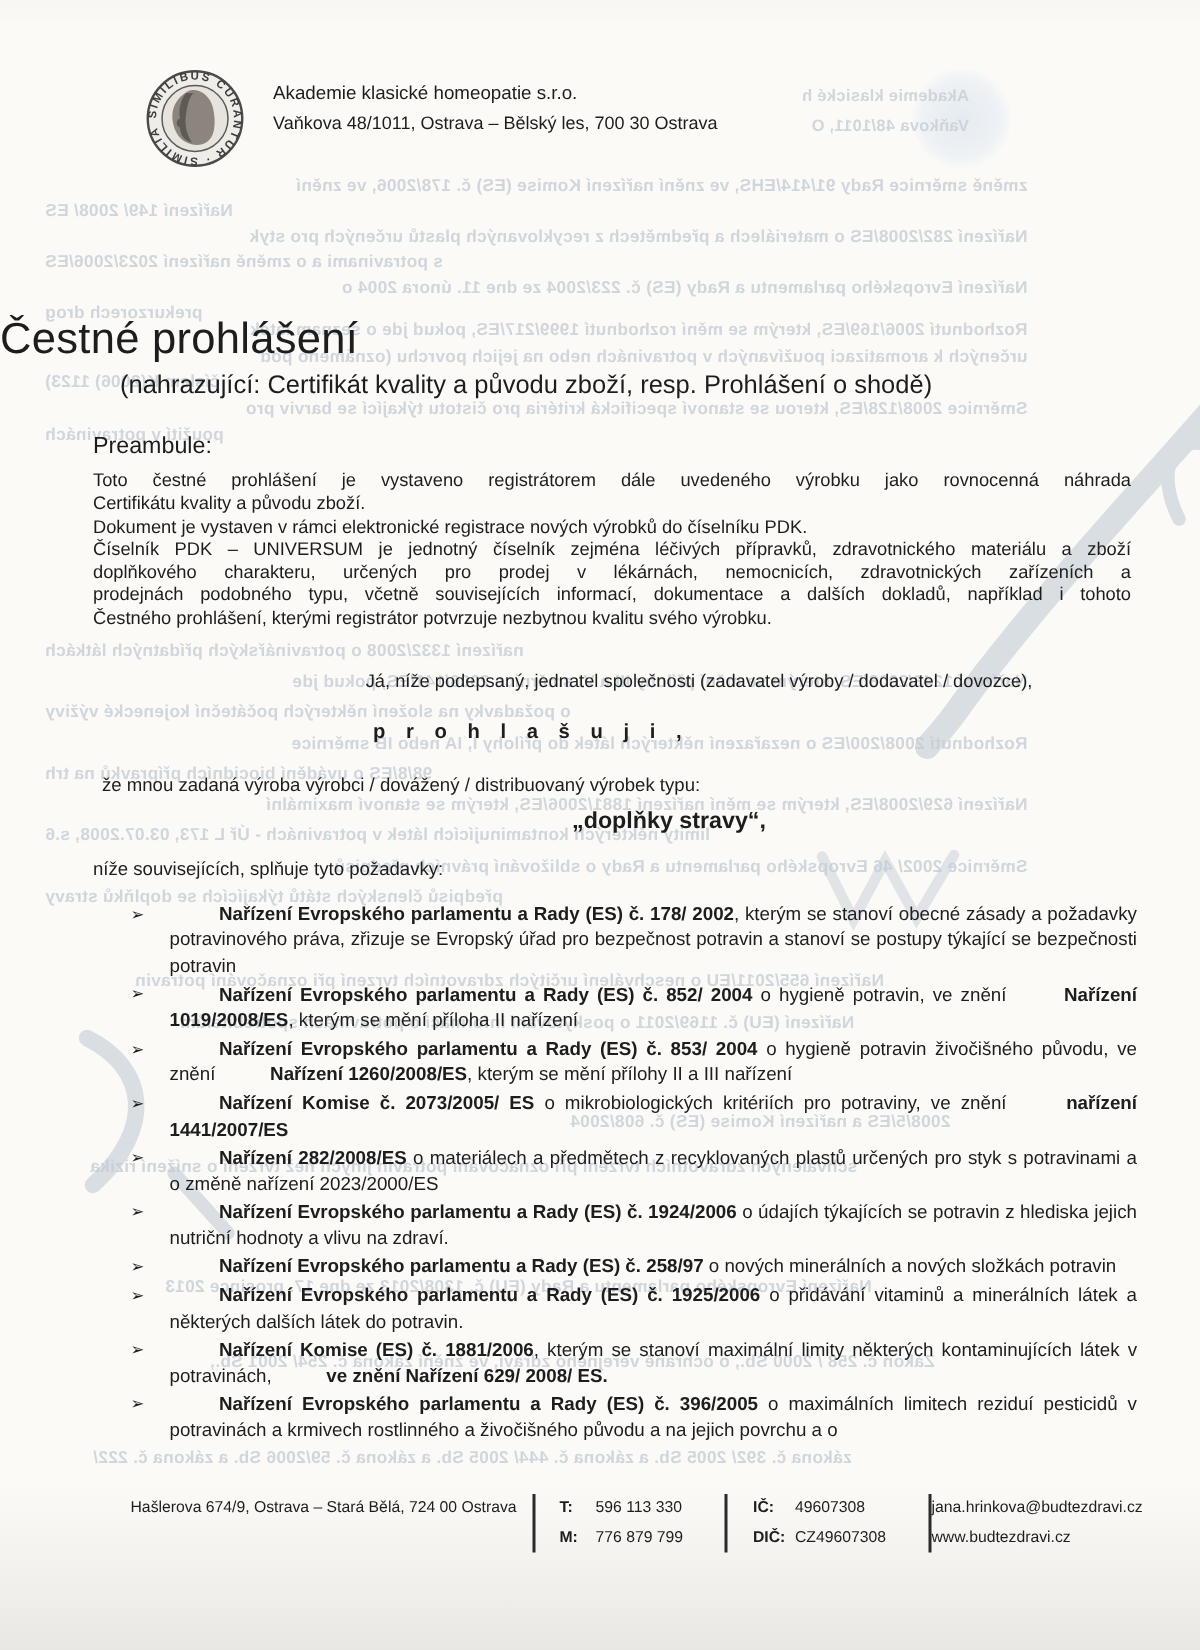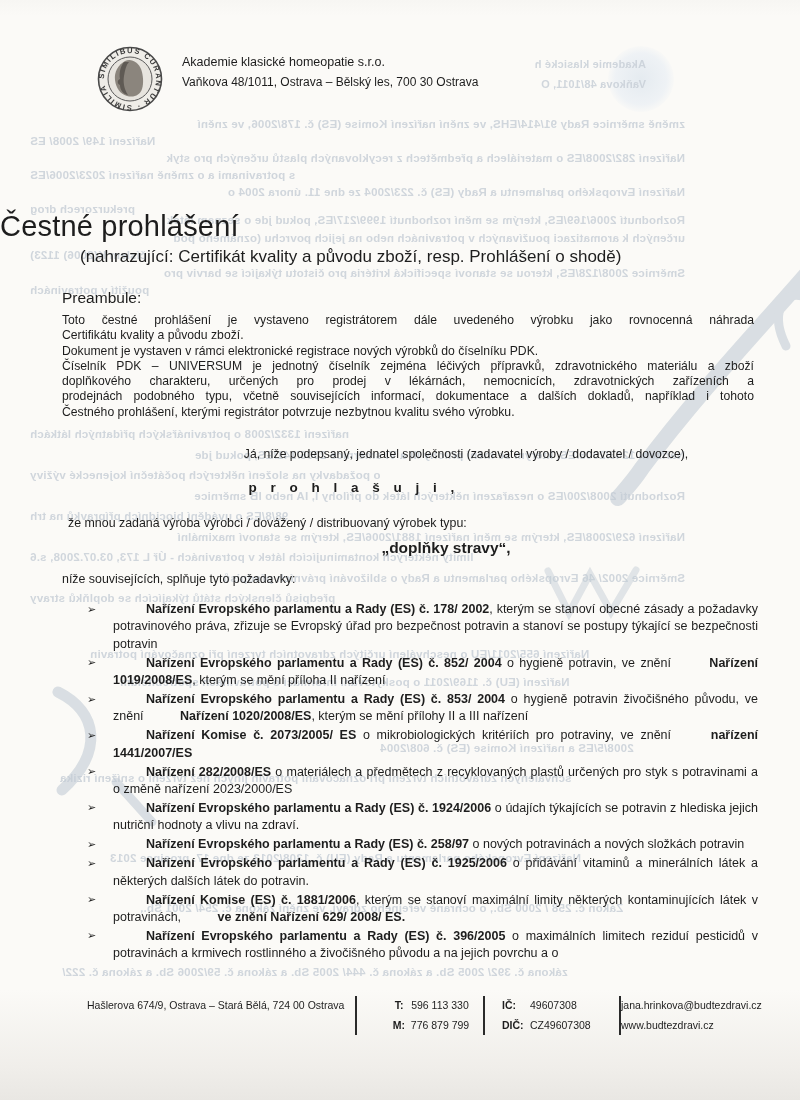--- a/index.html
+++ b/index.html
@@ -51,21 +51,21 @@
   .mk{flex:none;width:20px;font-size:11px;padding-top:1.5px;}
   .rt{flex:none;width:645px;margin-left:6px;font-size:12.5px;line-height:17.4px;
       text-align:justify;}
   .rt .b{font-weight:bold;padding-left:33px;}
   
   .footer{position:absolute;top:996px;left:87px;right:30px;display:flex;
           font-size:10.5px;line-height:19.5px;}
   .fc{flex:none;}
   .fc-addr{width:268px;}
   .fc-bar{border-left:2px solid #2a2a2a;}
-  .fc-tel{width:110px;padding-left:16px;text-align:center;}
+  .fc-tel{width:110px;padding-left:16px;}
   .fc-ids{width:117px;padding-left:17px;}
   .fc-net{}
   .fl{font-weight:bold;display:inline-block;}
   .fl-t{width:24px;} .fl-i{width:28px;}
   .fb{font-weight:bold;}
 </style>
 </head>
 <body>
 
 <div class="page">
@@ -164,37 +164,37 @@
         <div class="req">
           <span class="mk">➢</span>
           <span class="rt"><span class="b">Nařízení Evropského parlamentu a Rady (ES) č. 178/ 2002</span><span>, kterým se stanoví obecné zásady a požadavky potravinového práva, zřizuje se Evropský úřad pro bezpečnost potravin a stanoví se postupy týkající se bezpečnosti potravin</span></span>
         </div>
         <div class="req">
           <span class="mk">➢</span>
           <span class="rt"><span class="b">Nařízení Evropského parlamentu a Rady (ES) č. 852/ 2004</span><span> o hygieně potravin, ve znění </span><span class="b">Nařízení 1019/2008/ES</span><span>, kterým se mění příloha II nařízení</span></span>
         </div>
         <div class="req">
           <span class="mk">➢</span>
-          <span class="rt"><span class="b">Nařízení Evropského parlamentu a Rady (ES) č. 853/ 2004</span><span> o hygieně potravin živočišného původu, ve znění </span><span class="b">Nařízení 1020/2008/ES</span><span>, kterým se mění přílohy II a III nařízení</span></span>
+          <span class="rt"><span class="b">Nařízení Evropského parlamentu a Rady (ES) č. 853/ 2004</span><span> o hygieně potravin živočišného původu, ve znění </span><span class="b">Nařízení 1260/2008/ES</span><span>, kterým se mění přílohy II a III nařízení</span></span>
         </div>
         <div class="req">
           <span class="mk">➢</span>
           <span class="rt"><span class="b">Nařízení Komise č. 2073/2005/ ES</span><span> o mikrobiologických kritériích pro potraviny, ve znění </span><span class="b">nařízení 1441/2007/ES</span></span>
         </div>
         <div class="req">
           <span class="mk">➢</span>
           <span class="rt"><span class="b">Nařízení 282/2008/ES</span><span> o materiálech a předmětech z recyklovaných plastů určených pro styk s potravinami a o změně nařízení 2023/2000/ES</span></span>
         </div>
         <div class="req">
           <span class="mk">➢</span>
           <span class="rt"><span class="b">Nařízení Evropského parlamentu a Rady (ES) č. 1924/2006</span><span>  o údajích týkajících se potravin z hlediska jejich nutriční hodnoty a vlivu na zdraví.</span></span>
         </div>
         <div class="req">
           <span class="mk">➢</span>
-          <span class="rt"><span class="b">Nařízení Evropského parlamentu a Rady (ES) č. 258/97</span><span> o nových potravinách a nových složkách potravin</span></span>
+          <span class="rt"><span class="b">Nařízení Evropského parlamentu a Rady (ES) č. 258/97</span><span> o nových minerálních a nových složkách potravin</span></span>
         </div>
         <div class="req">
           <span class="mk">➢</span>
           <span class="rt"><span class="b">Nařízení Evropského parlamentu a Rady (ES) č. 1925/2006</span><span>  o přidávání vitaminů a minerálních látek a některých dalších látek do potravin.</span></span>
         </div>
         <div class="req">
           <span class="mk">➢</span>
           <span class="rt"><span class="b">Nařízení Komise (ES) č. 1881/2006</span><span>, kterým se stanoví maximální limity některých kontaminujících látek v potravinách, </span><span class="b">ve znění Nařízení 629/ 2008/ ES.</span></span>
         </div>
         <div class="req">

